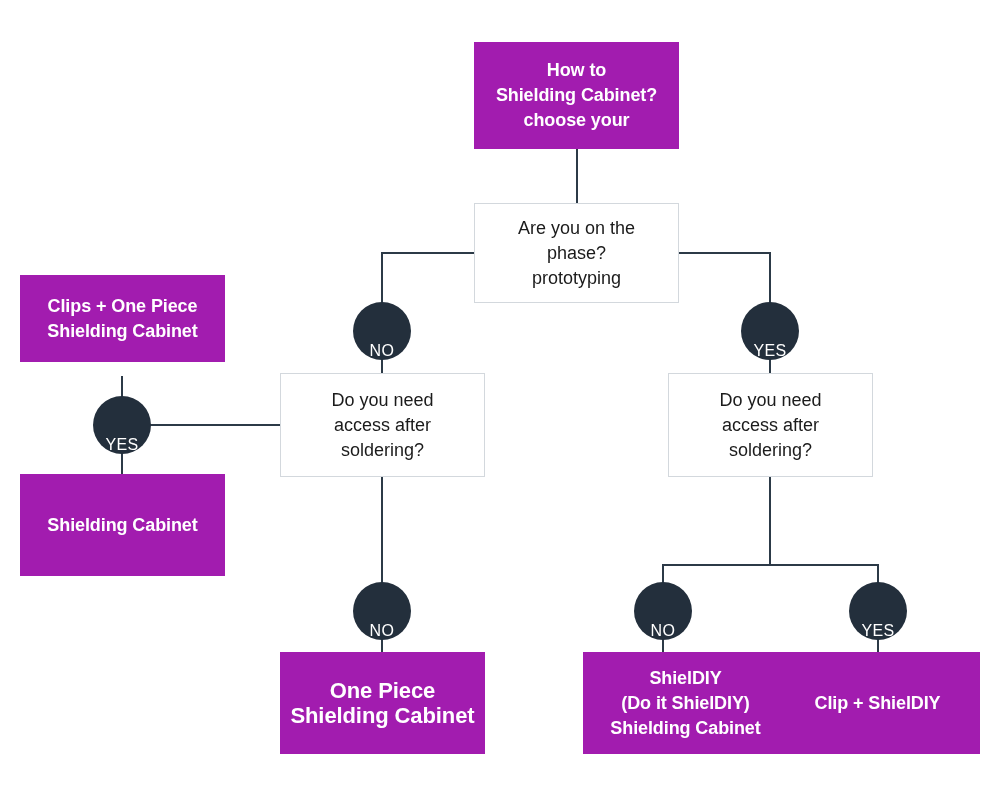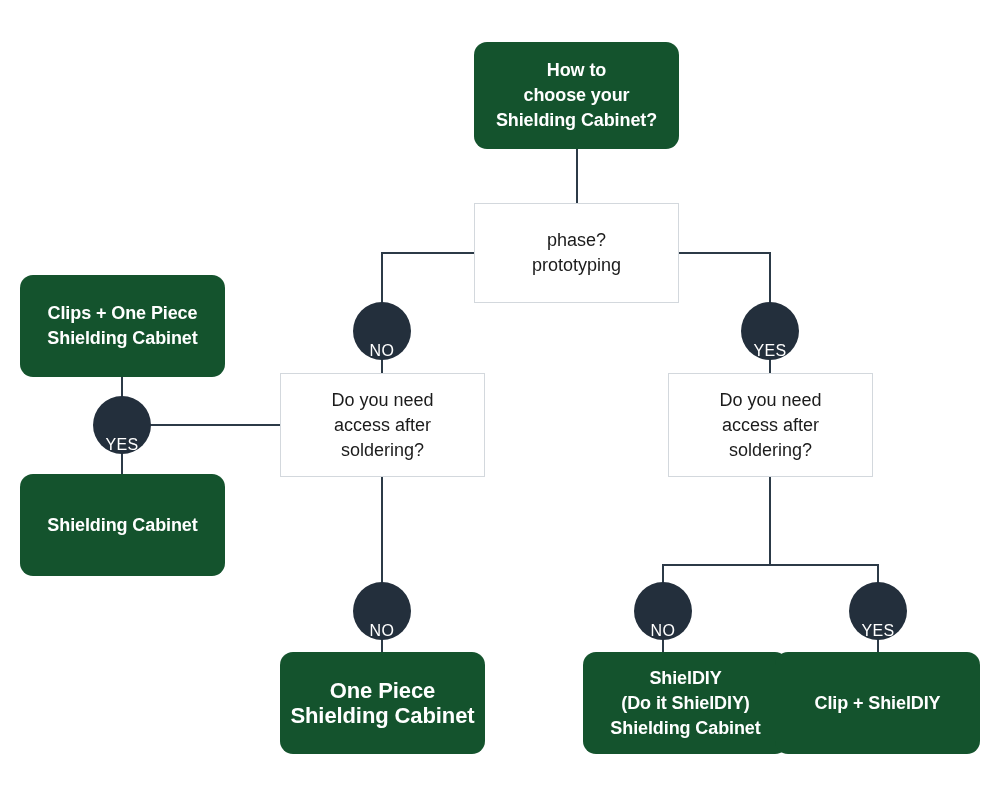--- a/index.html
+++ b/index.html
@@ -30,31 +30,30 @@
   #connectors line,
   #connectors path {
     stroke: #2c3a47;
     stroke-width: 2;
     fill: none;
   }
   
   .red-box {
     position: absolute;
     z-index: 3;
-    background: #14532d;
+    background: #a21caf;
     color: #ffffff;
     display: flex;
     align-items: center;
     justify-content: center;
     text-align: center;
     font-weight: bold;
     letter-spacing: -0.1px;
     box-sizing: border-box;
     padding: 4px 8px;
-    border-radius: 13px;
   }
   .red-box .line { display: block; width: 100%; }
   
   .decision-box {
     position: absolute;
     z-index: 3;
     background: #ffffff;
     border: 1px solid #d3d8dd;
     color: #1b1b1b;
     display: flex;
@@ -96,20 +95,21 @@
       <path d="M 122 396 L 122 377" stroke-linecap="square"></path>
       <path d="M 122 454 L 122 474" stroke-linecap="square"></path>
       <path d="M 382 477 L 382 582" stroke-linecap="square"></path>
       <path d="M 382 640 L 382 652" stroke-linecap="square"></path>
       <path d="M 770 477 L 770 565 M 663 565 L 878 565 M 663 565 L 663 582 M 878 565 L 878 582" stroke-linecap="square"></path>
       <path d="M 663 640 L 663 652" stroke-linecap="square"></path>
       <path d="M 878 640 L 878 652" stroke-linecap="square"></path>
     </svg>
 <div class="decision-box" style="left: 474px; top: 203px; width: 205px; height: 100px; font-size: 18px; line-height: 25px;">
       <div style="width: 100%;">
+        <span class="line">Are you on the</span>
         <span class="line">phase?</span>
         <span class="line">prototyping</span>
       </div>
     </div>
     <div class="decision-box" style="left: 280px; top: 373px; width: 205px; height: 104px; font-size: 18px; line-height: 25px;">
       <div style="width: 100%;">
         <span class="line">Do you need</span>
         <span class="line">access after</span>
         <span class="line">soldering?</span>
       </div>
@@ -117,25 +117,25 @@
     <div class="decision-box" style="left: 668px; top: 373px; width: 205px; height: 104px; font-size: 18px; line-height: 25px;">
       <div style="width: 100%;">
         <span class="line">Do you need</span>
         <span class="line">access after</span>
         <span class="line">soldering?</span>
       </div>
     </div>
     <div class="red-box" style="left: 474px; top: 42px; width: 205px; height: 107px; font-size: 18px; line-height: 25px;">
       <div style="width: 100%;">
         <span class="line">How to</span>
+        <span class="line">Shielding Cabinet?</span>
         <span class="line">choose your</span>
-        <span class="line">Shielding Cabinet?</span>
       </div>
     </div>
-    <div class="red-box" style="left: 20px; top: 275px; width: 205px; height: 102px; font-size: 18px; line-height: 25px;">
+    <div class="red-box" style="left: 20px; top: 275px; width: 205px; height: 87px; font-size: 18px; line-height: 25px;">
       <div style="width: 100%;">
         <span class="line">Clips + One Piece</span>
         <span class="line">Shielding Cabinet</span>
       </div>
     </div>
     <div class="red-box" style="left: 20px; top: 474px; width: 205px; height: 102px; font-size: 18px; line-height: 25px;">
       <div style="width: 100%;">
         <span class="line">Shielding Cabinet</span>
       </div>
     </div>

